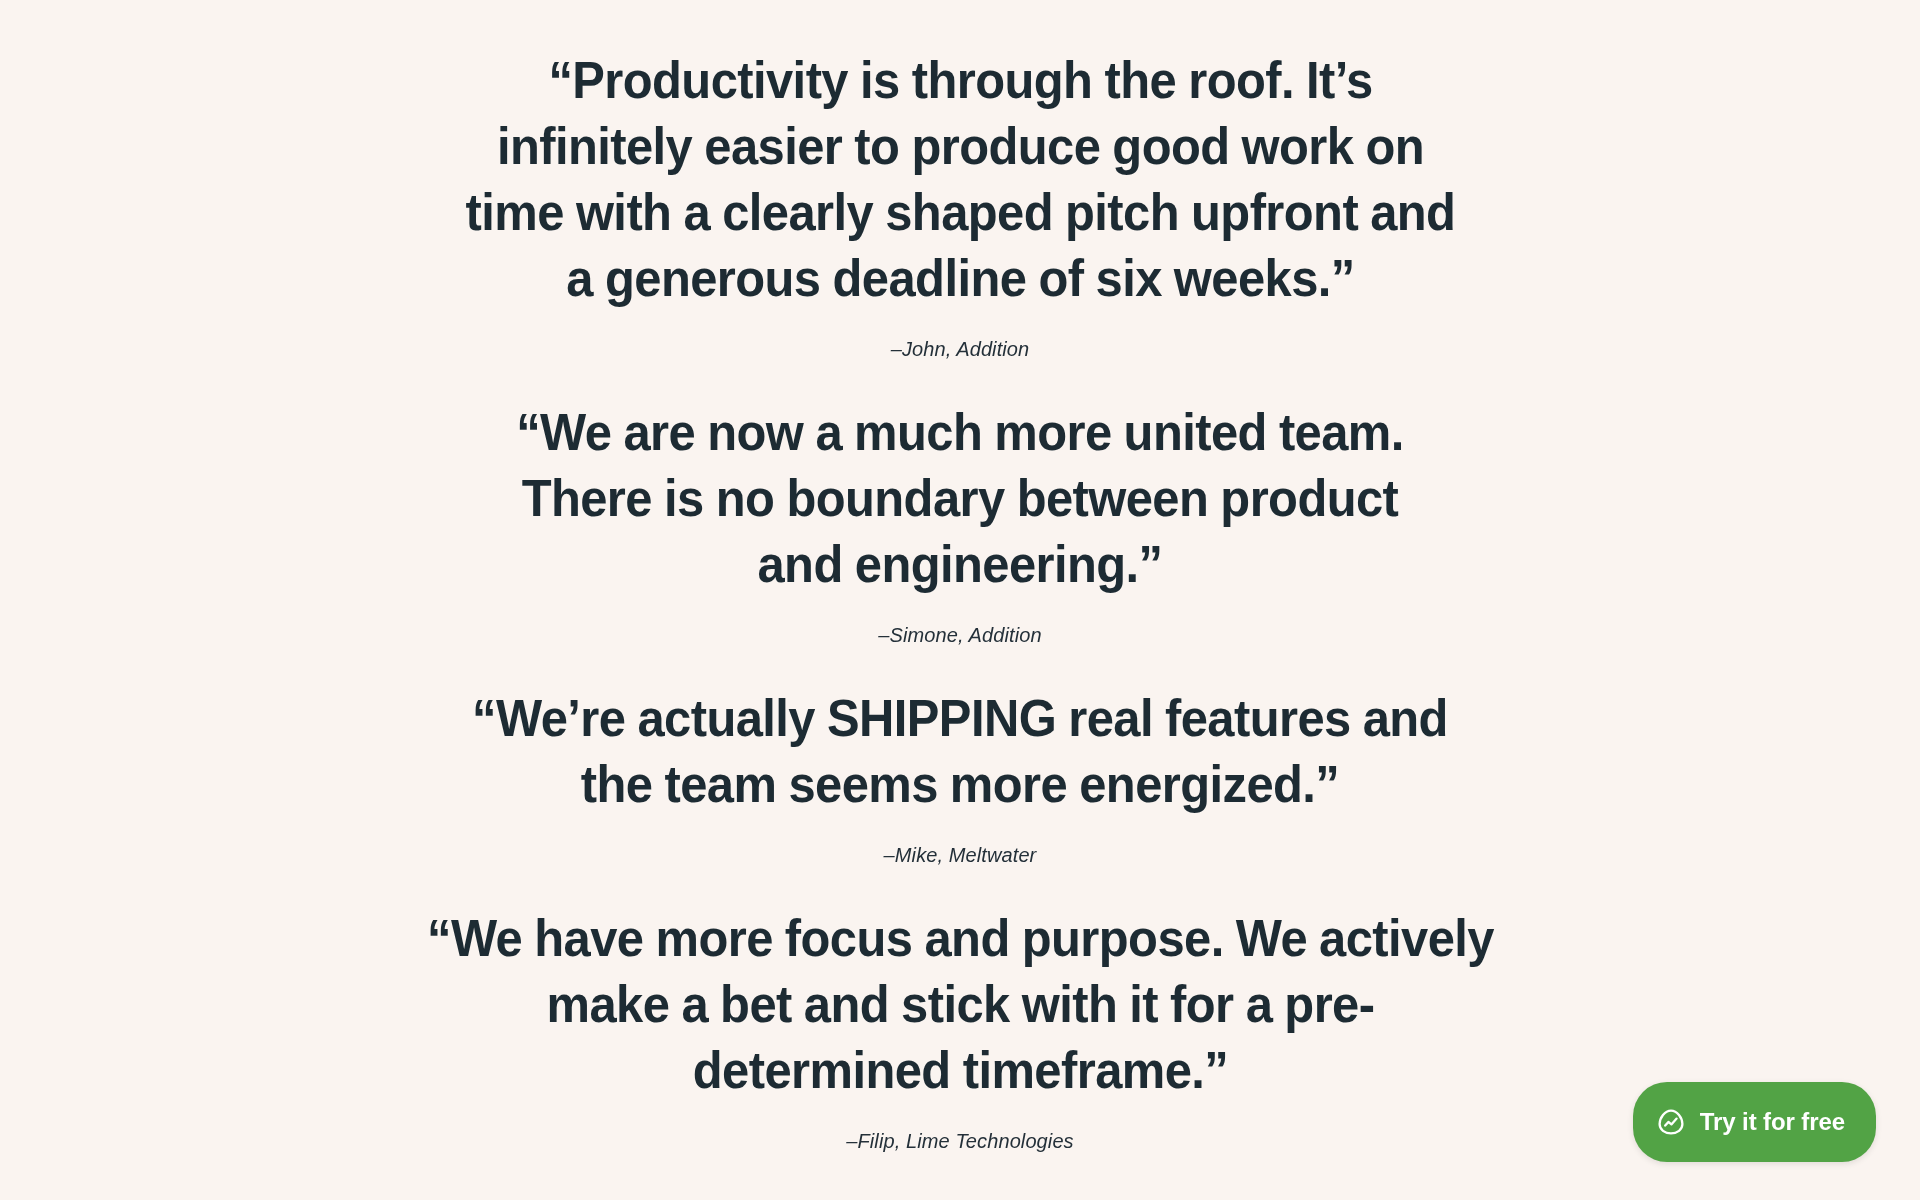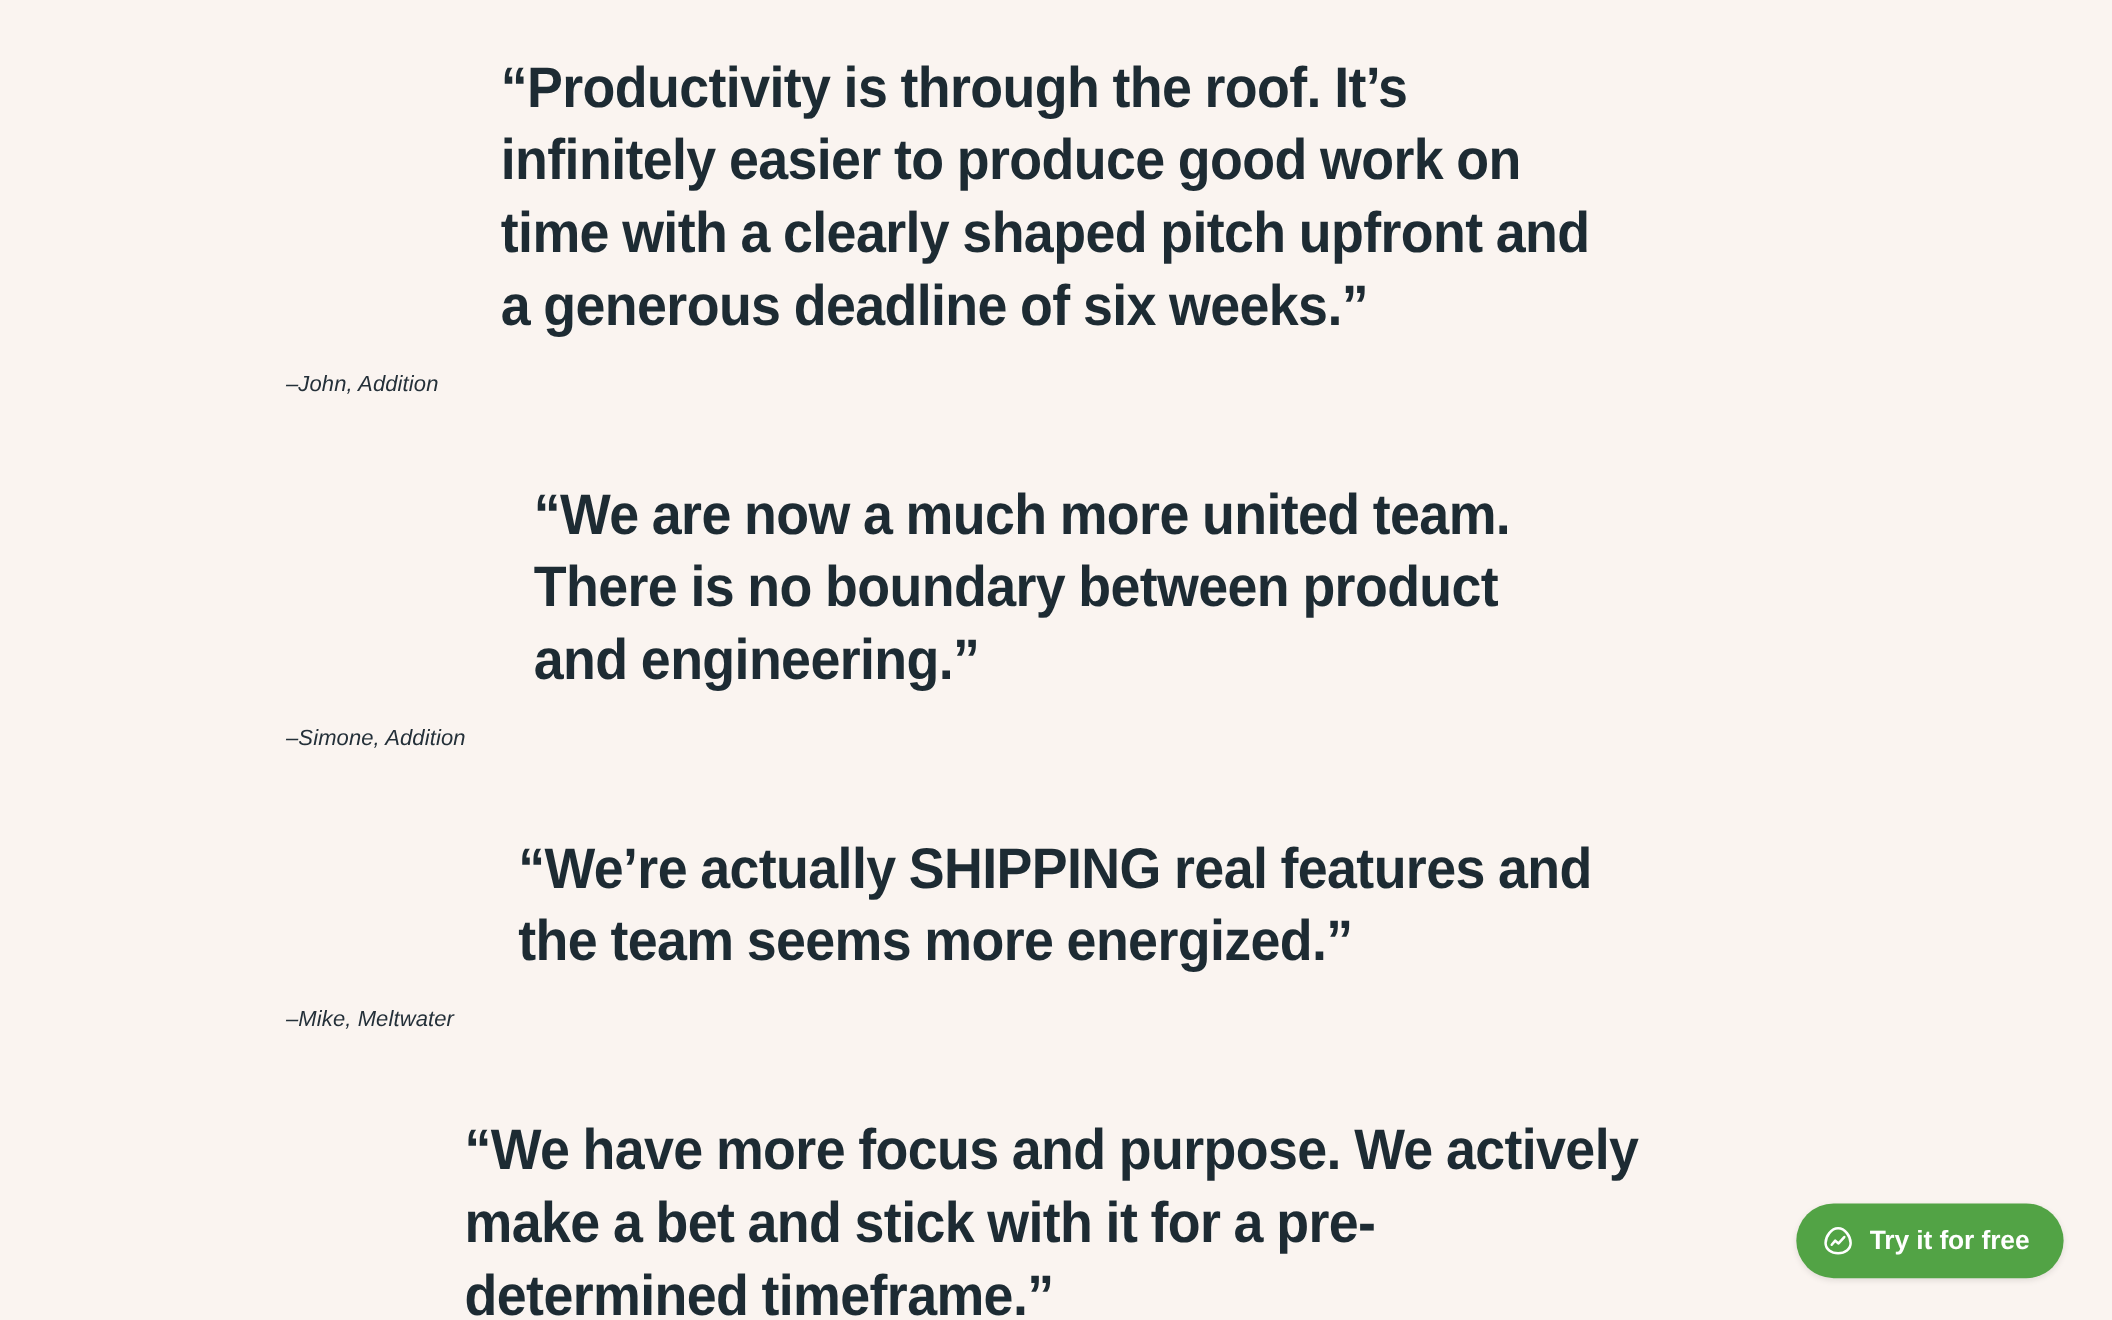--- a/index.html
+++ b/index.html
@@ -29,25 +29,25 @@
     position: absolute;
     top: 0;
     left: 0;
     width: 1920px;
     padding-top: 47px;
   }
 
   .quote-block {
     width: 1400px;
     margin: 0 auto;
-    text-align: left;
+    text-align: center;
   }
 
   .quote-block + .quote-block {
-    margin-top: 69px;
+    margin-top: 33px;
   }
 
   .quote-text {
     font-family: "Liberation Sans Narrow", "Liberation Sans", "DejaVu Sans Condensed", sans-serif;
     font-weight: bold;
     font-size: 52px;
     line-height: 66px;
     letter-spacing: -0.6px;
     color: #1d2b33;
     transform: scaleX(0.94);
@@ -70,21 +70,21 @@
   .q-w1 { max-width: 1075px; margin-left: auto; margin-right: auto; }
   .q-w2 { max-width: 1010px; margin-left: auto; margin-right: auto; }
   .q-w3 { max-width: 1040px; margin-left: auto; margin-right: auto; }
   .q-w4 { max-width: 1145px; margin-left: auto; margin-right: auto; }
 
   
   .cta-pill {
     position: absolute;
     right: 44px;
     bottom: 38px;
-    height: 68px;
+    height: 80px;
     padding: 0 31px 0 22px;
     display: inline-flex;
     align-items: center;
     gap: 13px;
     background: #52a345;
     border: none;
     border-radius: 34px;
     cursor: pointer;
     box-shadow: 0 2px 6px rgba(0,0,0,0.10);
     text-decoration: none;

